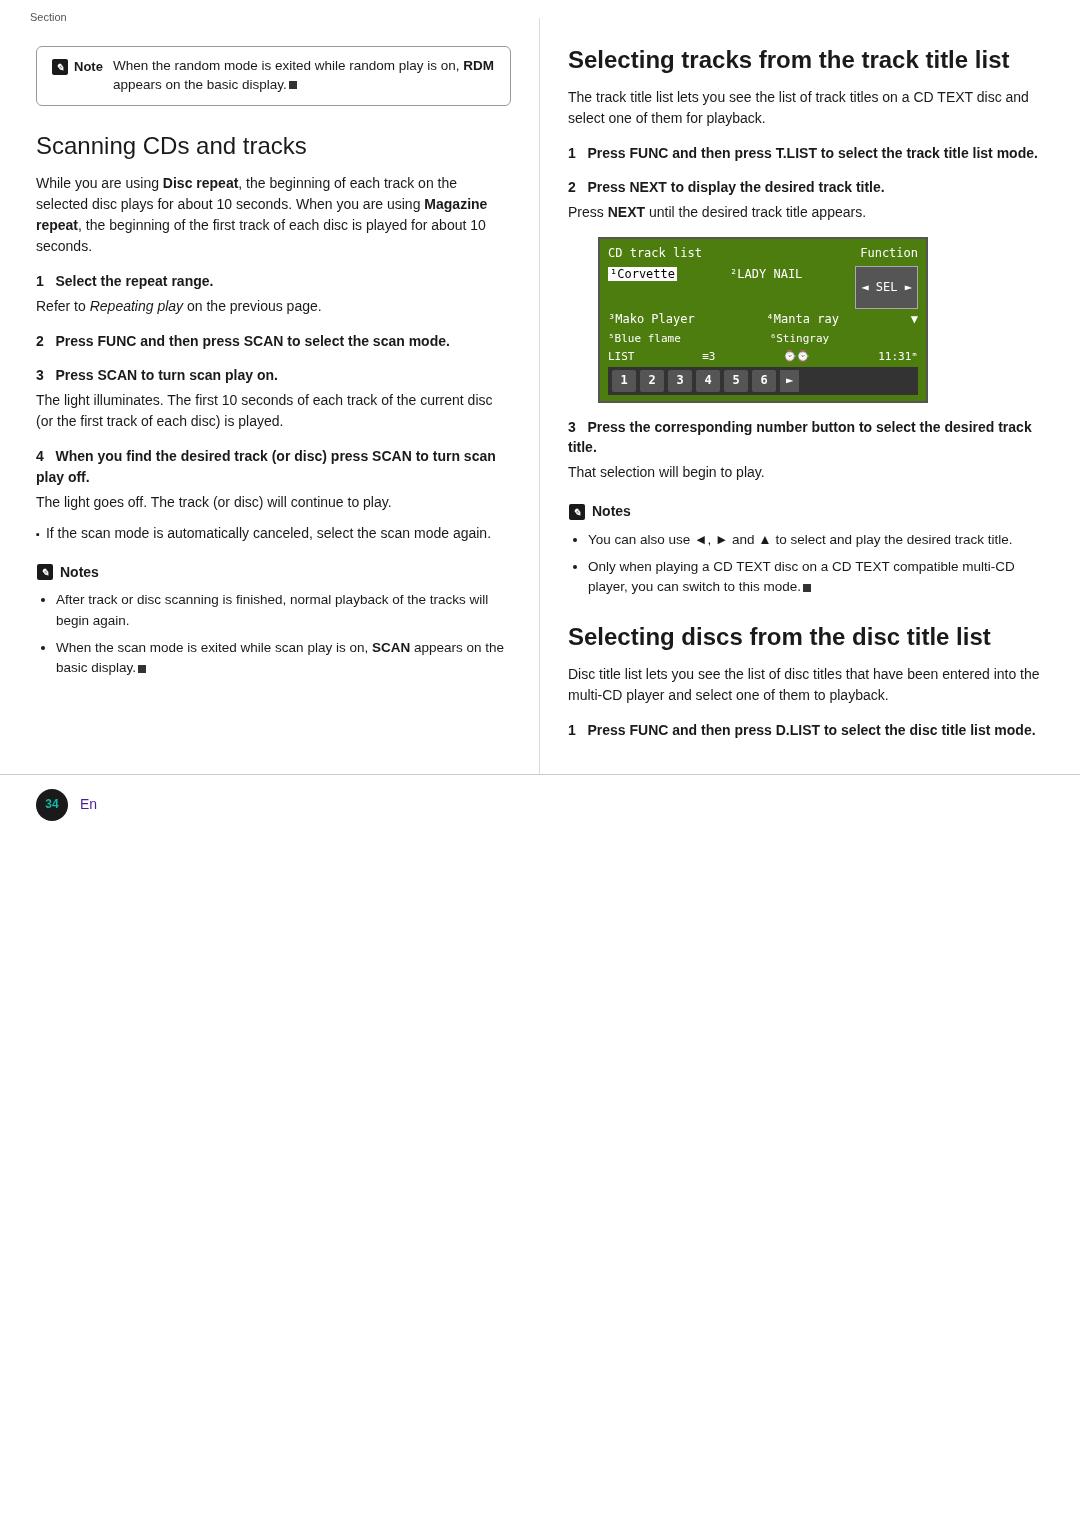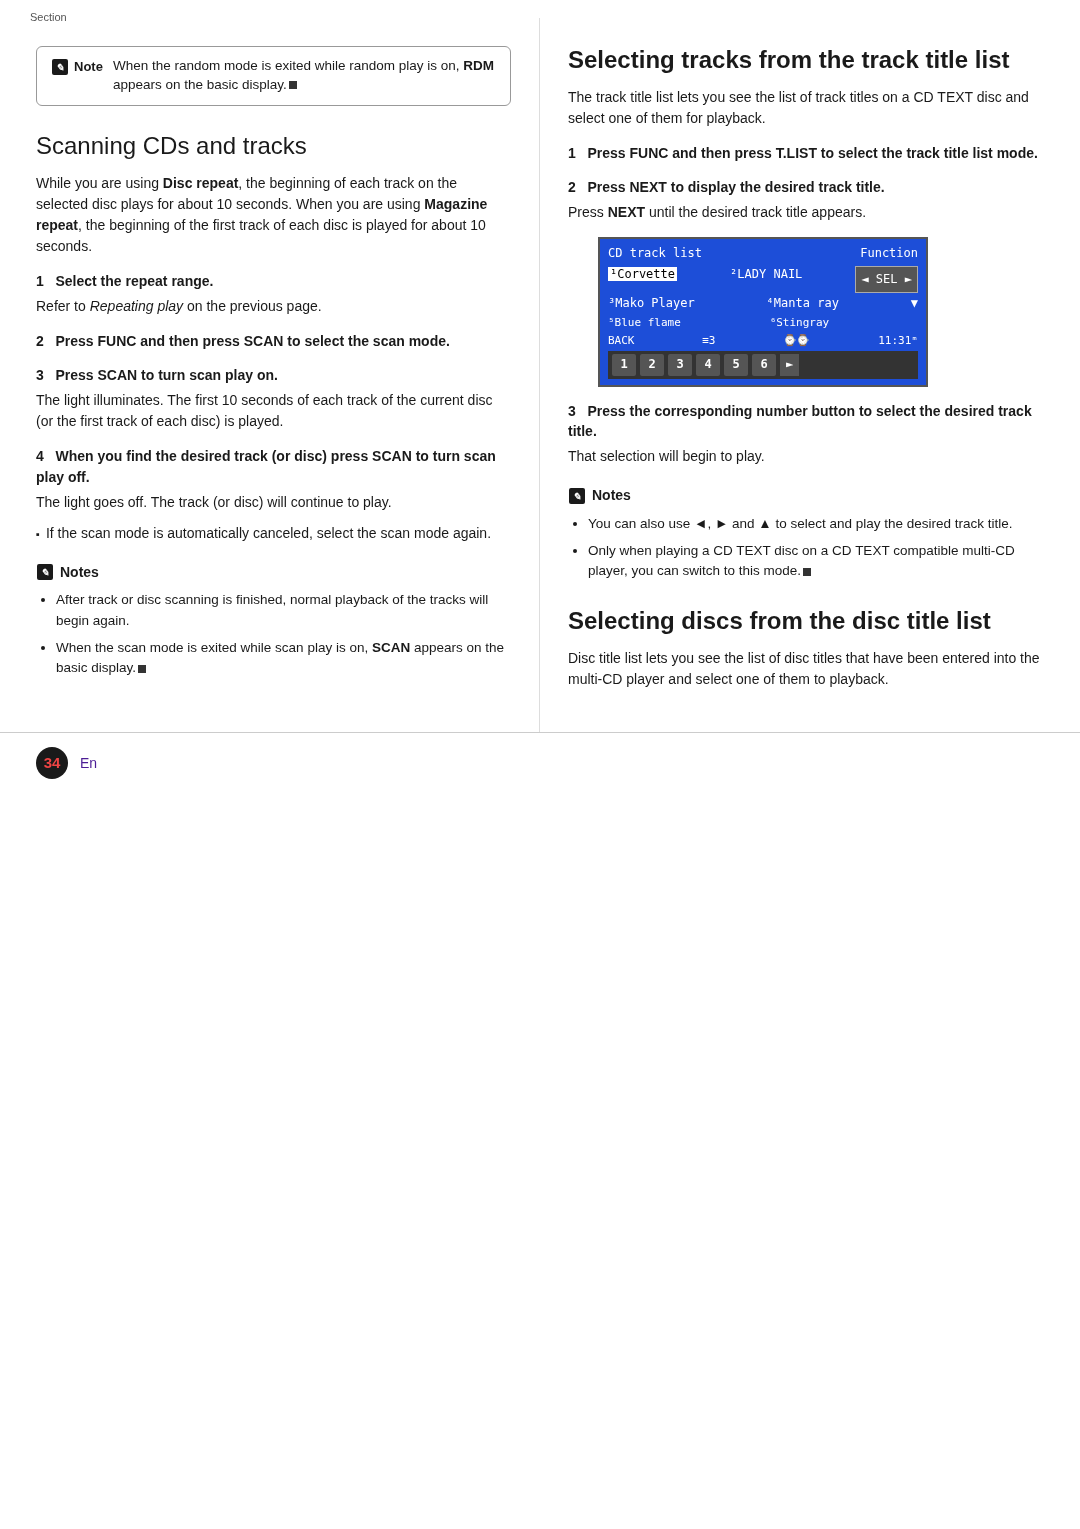--- a/index.html
+++ b/index.html
@@ -146,21 +146,21 @@
       padding-left: 20px;
       font-size: 13.5px;
       line-height: 1.5;
     }
     .notes-list li {
       margin-bottom: 7px;
     }
 
     
     .cd-display {
-      background: #1d4ed8;
+      background: #4d7c0f;
       color: #fff;
       width: 330px;
       margin: 14px 0 14px 30px;
       font-family: monospace;
       font-size: 12px;
       padding: 6px 8px;
       border: 2px solid #555;
     }
     .cd-display-row1 {
       display: flex;
@@ -216,43 +216,43 @@
       font-size: 12px;
     }
     .cd-highlight {
       background: #fff;
       color: #000;
       padding: 0 2px;
     }
     .sel-box {
       background: #555;
       color: #fff;
-      padding: 4px 5px;
+      padding: 12px 5px;
       border: 1px solid #aaa;
     }
 
     
     .footer {
       display: flex;
       align-items: center;
       padding: 14px 36px;
       border-top: 1px solid #ccc;
       margin-top: auto;
     }
     .page-num {
       background: #1a1a1a;
-      color: #ef4444;
+      color: #14b8a6;
       border-radius: 50%;
       width: 32px;
       height: 32px;
       display: flex;
       align-items: center;
       justify-content: center;
       font-weight: bold;
-      font-size: 15px;
+      font-size: 12px;
     }
     .footer-lang {
       margin-left: 12px;
       font-size: 14px;
       color: #4c1d95;
     }
 
     
     em { font-style: italic; }
 
@@ -383,21 +383,21 @@
         <span>³Mako Player</span>
         <span>⁴Manta ray</span>
         <span>▼</span>
       </div>
       <div class="cd-display-row4">
         <span>⁵Blue flame</span>
         <span>⁶Stingray</span>
         <span></span>
       </div>
       <div class="cd-display-row5">
-        <span>BACK</span>
+        <span>LIST</span>
         <span>≡3</span>
         <span>⌚⌚</span>
         <span>11:31ᵐ</span>
       </div>
       <div class="cd-display-buttons">
         <span class="cd-btn">1</span>
         <span class="cd-btn">2</span>
         <span class="cd-btn">3</span>
         <span class="cd-btn">4</span>
         <span class="cd-btn">5</span>
@@ -422,20 +422,23 @@
       <ul class="notes-list">
         <li>You can also use ◄, ► and ▲ to select and play the desired track title.</li>
         <li>Only when playing a CD TEXT disc on a CD TEXT compatible multi-CD player, you can switch to this mode.<span class="stop-icon"></span></li>
       </ul>
     </div>
 
     <h2 class="section-heading-right" style="margin-top:26px;">Selecting discs from the disc title list</h2>
 
     <p class="body-text">Disc title list lets you see the list of disc titles that have been entered into the multi-CD player and select one of them to playback.</p>
 
+    <div class="step-heading">
+      <b>1&nbsp;&nbsp;&nbsp;Press FUNC and then press D.LIST to select the disc title list mode.</b>
+    </div>
 
   </div>
 </div>
 
 <div class="footer">
   <div class="page-num">34</div>
   <span class="footer-lang">En</span>
 </div>
 
 </body></html>

